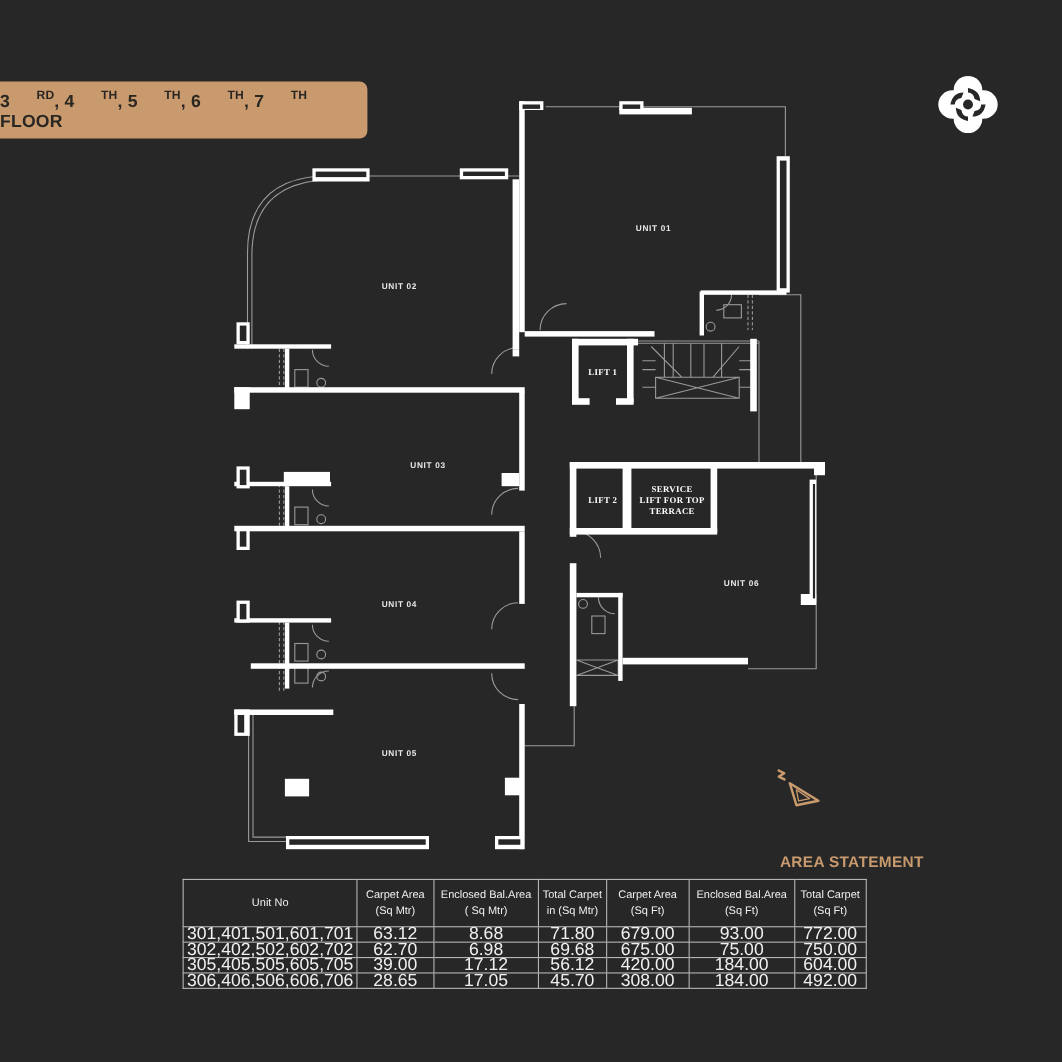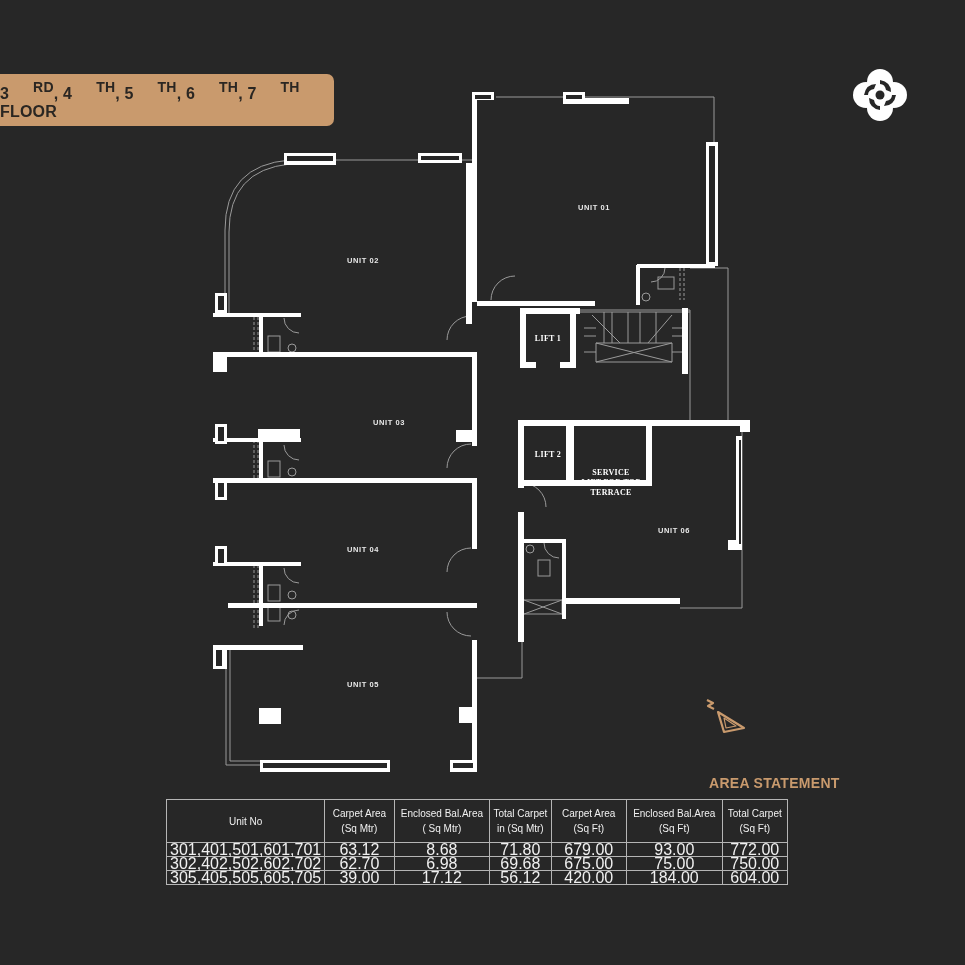--- a/index.html
+++ b/index.html
@@ -6,21 +6,21 @@
   body {
     width:965px; height:965px; background:#272727; position:relative; overflow:hidden;
     font-family:"Liberation Sans", sans-serif; color:#fff;
   }
   .floor-banner {
     position:absolute; left:0; top:74px; width:334px; height:52px;
     background:#c99a6d; border-radius:0 7px 7px 0;
     display:flex; align-items:center; justify-content:center;
   }
   .floor-title { color:#2a2622; font-weight:bold; font-size:16px; letter-spacing:0.2px; }
-  .floor-title sup { font-size:14px; vertical-align:7px;margin-left:24px; }
+  .floor-title sup { font-size:11px; vertical-align:7px;margin-left:24px; }
   .logo { position:absolute; left:851px; top:68px; width:58px; height:54px; }
   .plan { position:absolute; left:0; top:0; width:965px; height:790px; }
   .unit-label {
     position:absolute; font-size:7.5px; color:#e8e8e8; letter-spacing:0.6px; font-weight:bold;
   }
   .lift-label { position:absolute; font-size:8px; color:#fff; font-weight:bold; text-align:center; line-height:10px; letter-spacing:0.3px;font-family:Liberation Serif, serif;}
   .north { position:absolute; left:704px; top:696px; width:44px; height:48px; }
   .area-statement {
     position:absolute; left:709px; top:775px; font-size:14px; font-weight:bold; color:#c99a6d; letter-spacing:0.3px;
   }
@@ -200,21 +200,21 @@
 
 <div class="unit-label" style="left:578px;top:203px;">UNIT 01</div>
 <div class="unit-label" style="left:347px;top:256px;">UNIT 02</div>
 <div class="unit-label" style="left:347px;top:418px;padding-left:26px;">UNIT 03</div>
 <div class="unit-label" style="left:347px;top:545px;">UNIT 04</div>
 <div class="unit-label" style="left:347px;top:680px;">UNIT 05</div>
 <div class="unit-label" style="left:630px;top:526px;margin-left:28px;">UNIT 06</div>
 
 <div class="lift-label" style="left:528px;top:334px;width:40px;">LIFT 1</div>
 <div class="lift-label" style="left:528px;top:450px;width:40px;">LIFT 2</div>
-<div class="lift-label" style="left:576px;top:440px;width:70px;margin-top:28px;">
+<div class="lift-label" style="left:576px;top:440px;width:70px;">
   <div>SERVICE</div>
   <div>LIFT FOR TOP</div>
   <div>TERRACE</div>
 </div>
 
 <svg class="north" viewBox="0 0 44 48">
   <g stroke="#c99a6d" stroke-width="2.2" fill="none" stroke-linejoin="round">
     <path d="M3 4 L9 7 L4 10 L10 13"></path>
     <path d="M14 16 L40 32 L20 36 Z"></path>
     <path d="M20 22 L32 30 L22 32 Z" stroke-width="1.2"></path>
@@ -274,14 +274,23 @@
     </tr>
     <tr>
       <td class="unitno">305,405,505,605,705</td>
       <td>39.00</td>
       <td>17.12</td>
       <td>56.12</td>
       <td>420.00</td>
       <td>184.00</td>
       <td>604.00</td>
     </tr>
+    <tr>
+      <td class="unitno">306,406,506,606,706</td>
+      <td>28.65</td>
+      <td>17.05</td>
+      <td>45.70</td>
+      <td>308.00</td>
+      <td>184.00</td>
+      <td>492.00</td>
+    </tr>
   </tbody>
 </table>
 
 </body></html>

